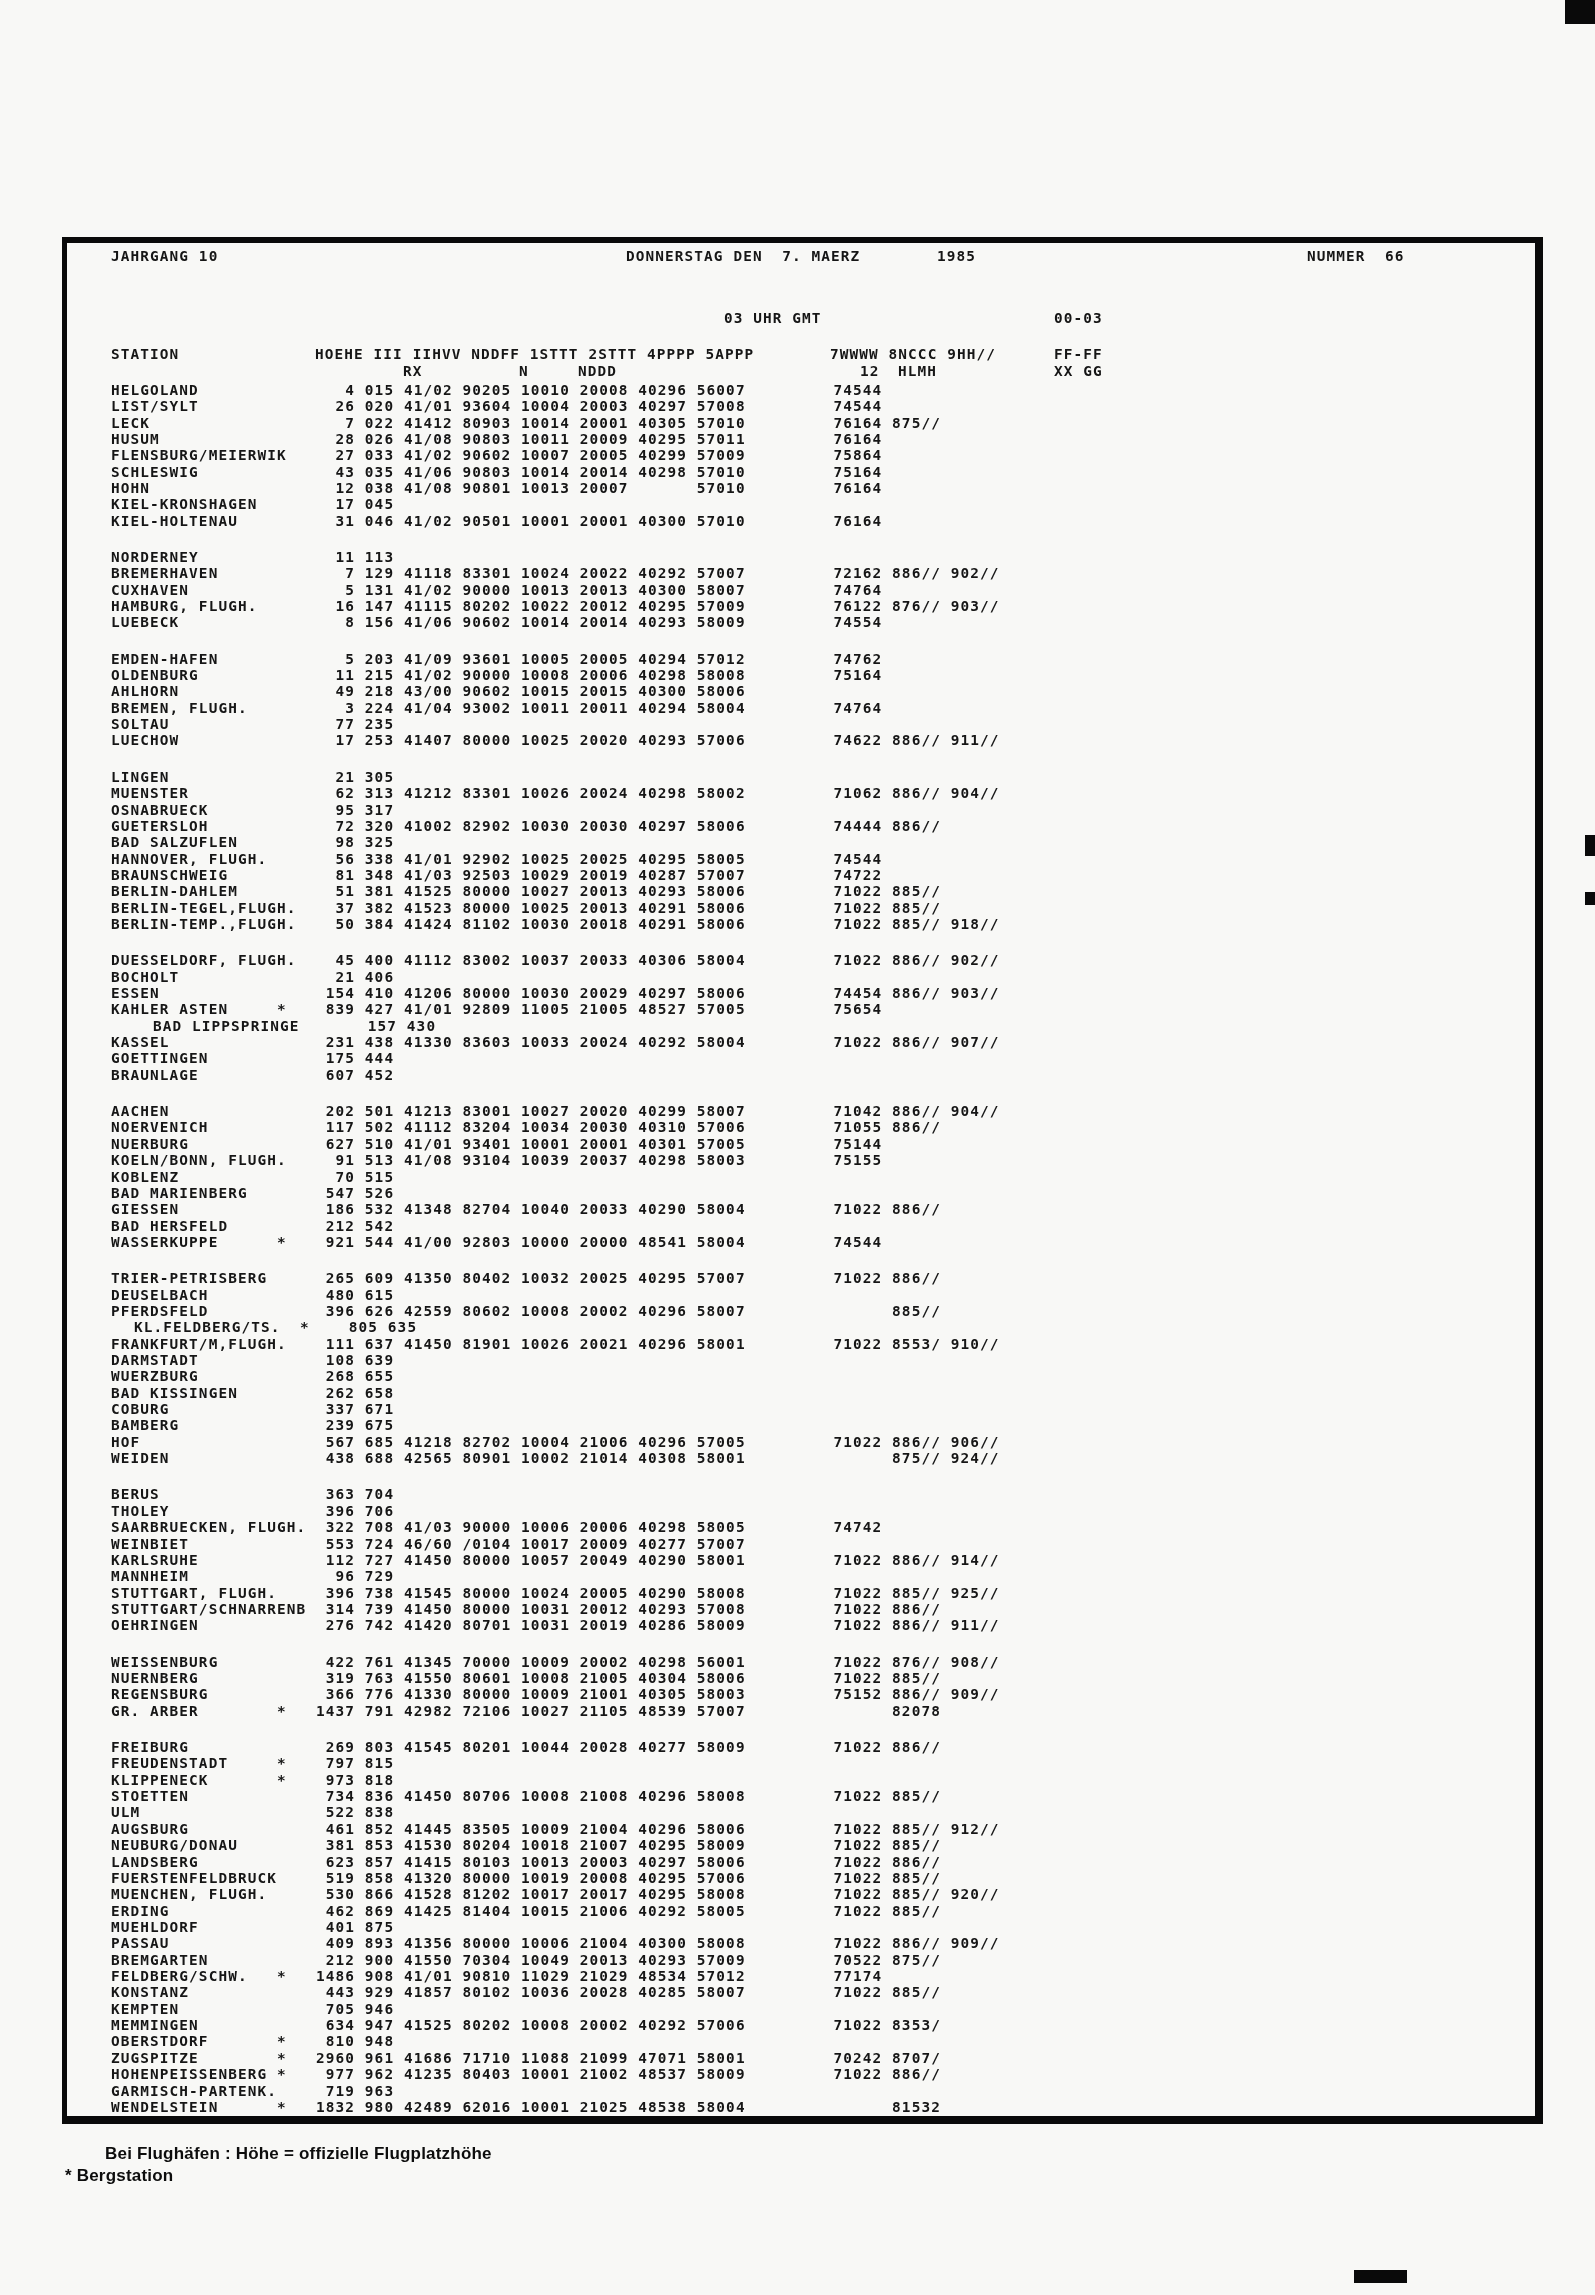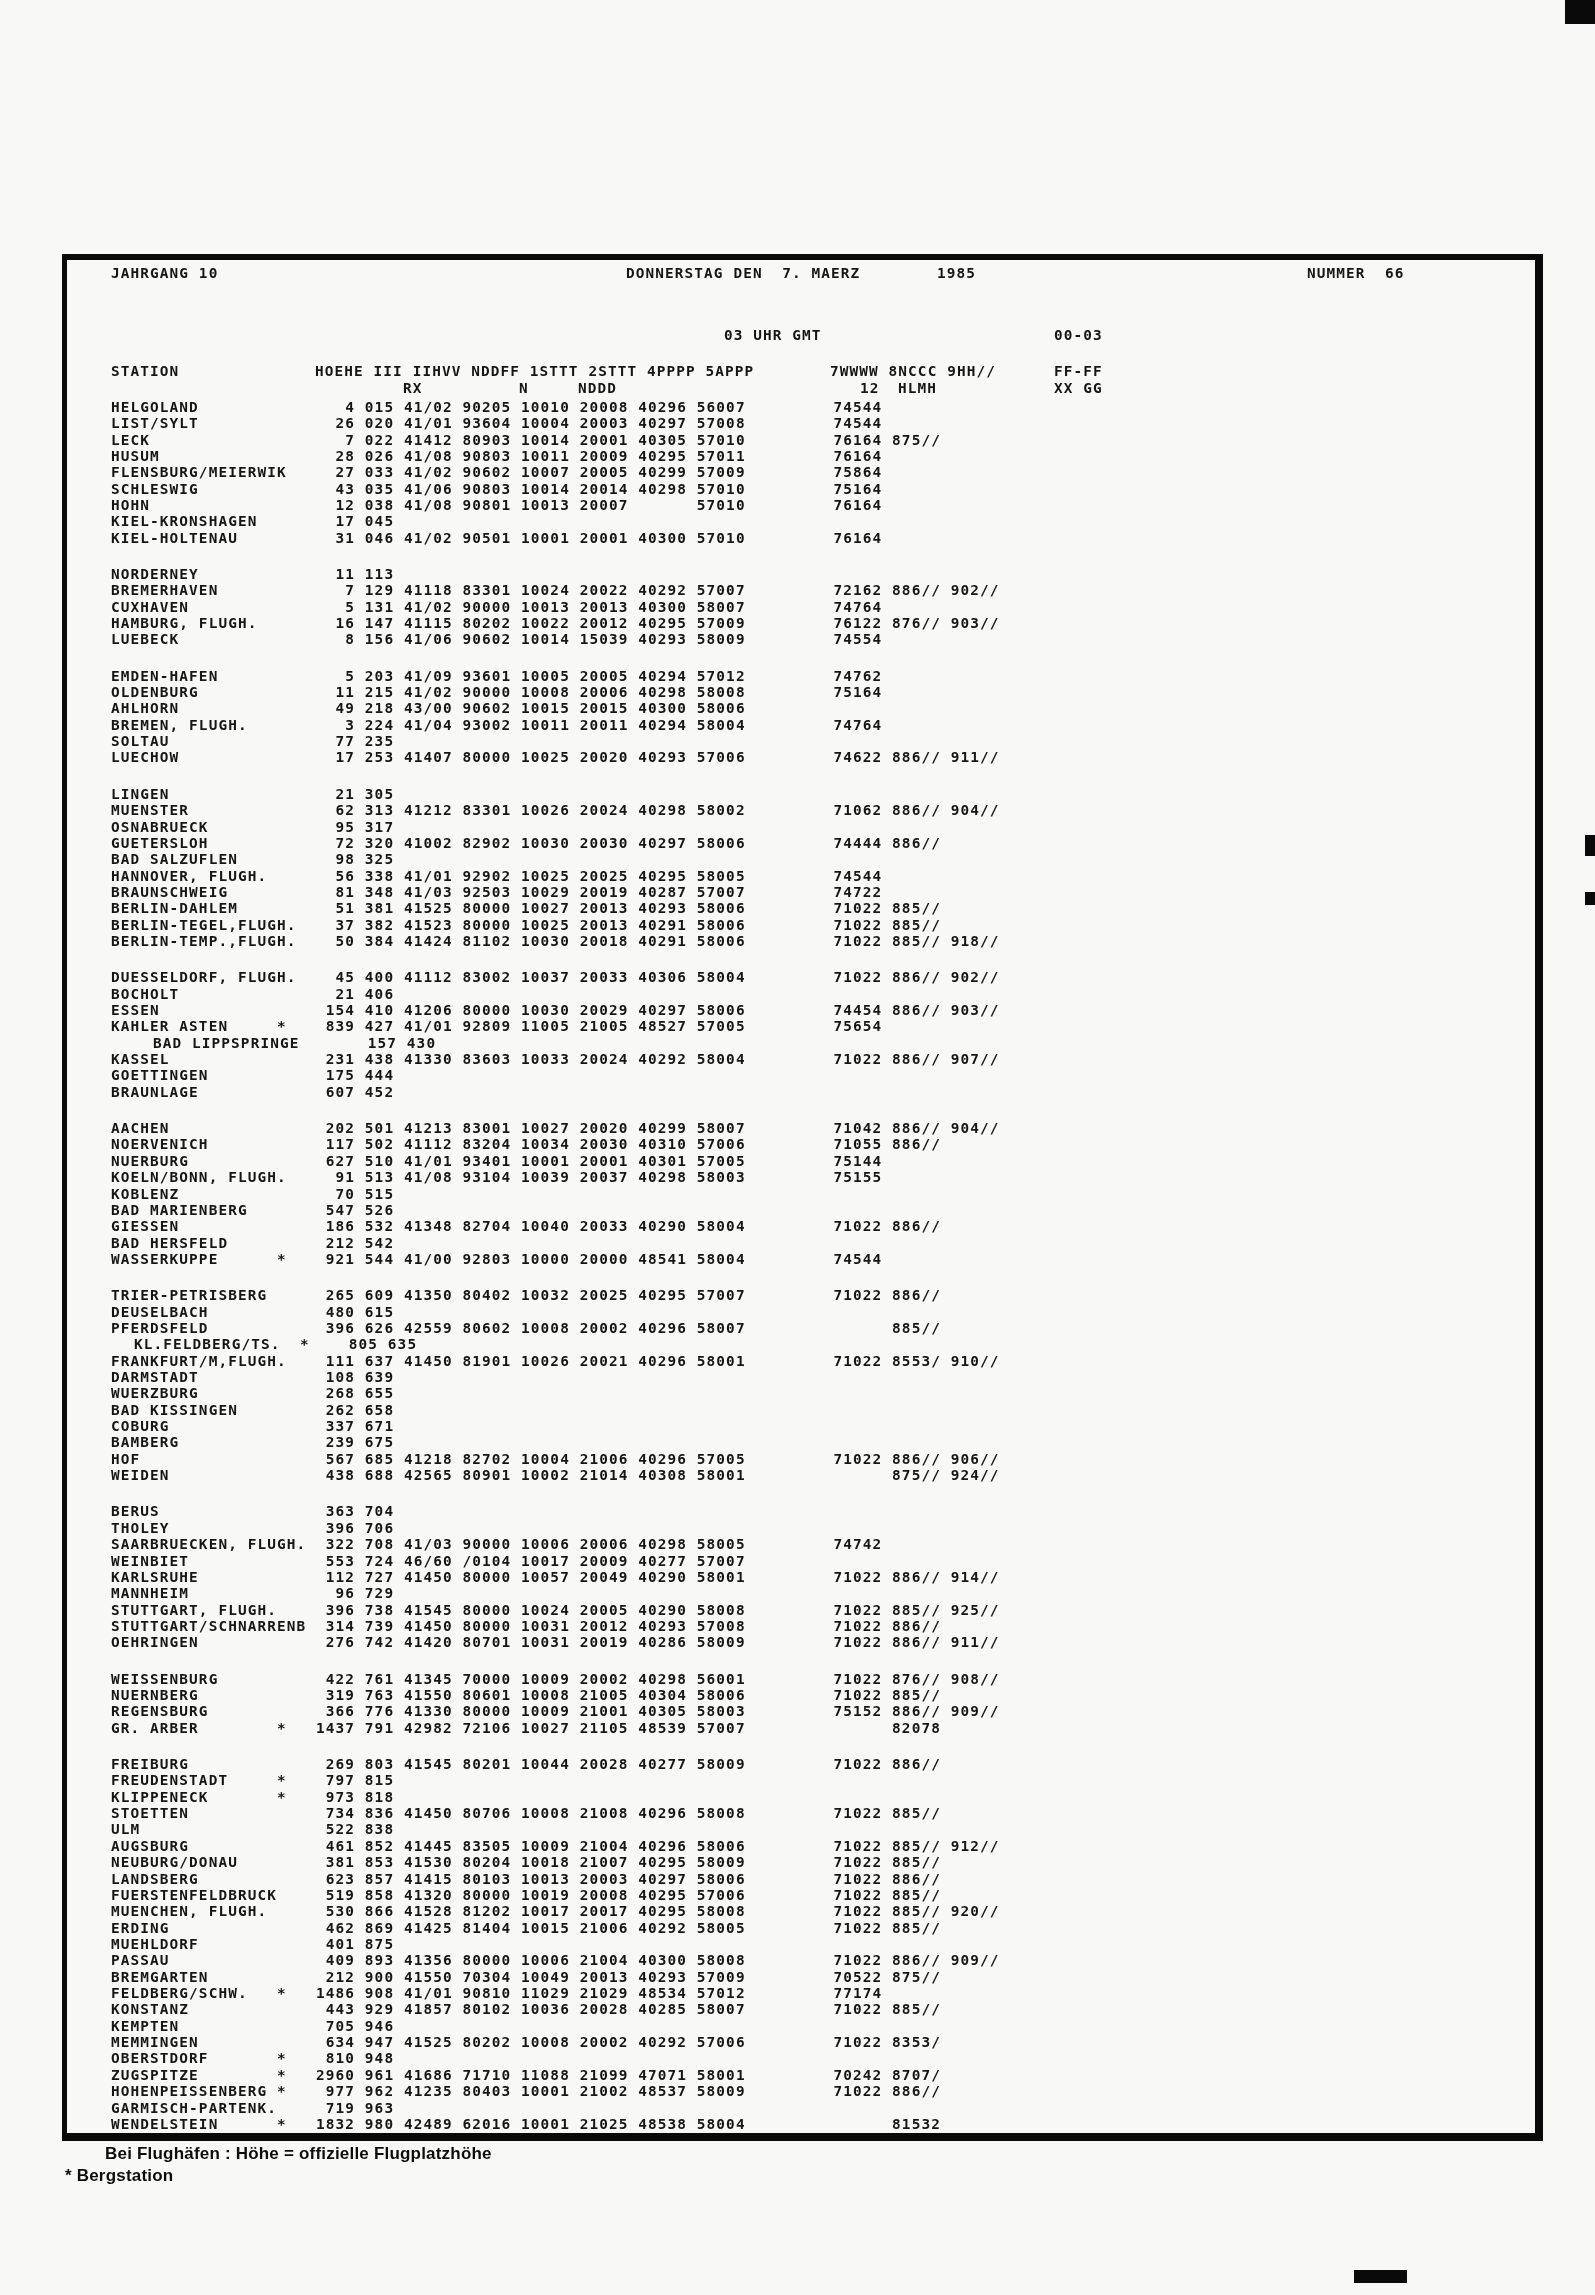--- a/index.html
+++ b/index.html
@@ -3,21 +3,21 @@
 <meta charset="utf-8">
 <title>Wetterbericht 7. Maerz 1985</title>
 <style>
   html,body{margin:0;padding:0;}
   body{
     width:1596px;height:2295px;position:relative;overflow:hidden;
     background:#f8f8f6;
     font-family:"DejaVu Sans Mono",monospace;
   }
   .frame{
-    position:absolute;left:62px;top:254px;width:1468px;height:1873px;
+    position:absolute;left:62px;top:237px;width:1468px;height:1873px;
     border-style:solid;border-color:#0a0a0a;border-width:6.4px 8.8px 8px 5.6px;
     background:transparent;
   }
   .ln{
     position:absolute;white-space:pre;
     font-family:"DejaVu Sans Mono",monospace;
     font-weight:700;font-size:14.4px;line-height:16.4px;letter-spacing:1.1px;
     color:#161616;
   }
   
@@ -72,21 +72,21 @@
     <div class="ln" style="left: 44px; top: 188px;">HUSUM                  28 026 41/08 90803 10011 20009 40295 57011         76164</div>
     <div class="ln" style="left: 44px; top: 204px;">FLENSBURG/MEIERWIK     27 033 41/02 90602 10007 20005 40299 57009         75864</div>
     <div class="ln" style="left: 44px; top: 221px;">SCHLESWIG              43 035 41/06 90803 10014 20014 40298 57010         75164</div>
     <div class="ln" style="left: 44px; top: 237px;">HOHN                   12 038 41/08 90801 10013 20007       57010         76164</div>
     <div class="ln" style="left: 44px; top: 253px;">KIEL-KRONSHAGEN        17 045</div>
     <div class="ln" style="left: 44px; top: 270px;">KIEL-HOLTENAU          31 046 41/02 90501 10001 20001 40300 57010         76164</div>
     <div class="ln" style="left: 44px; top: 306px;">NORDERNEY              11 113</div>
     <div class="ln" style="left: 44px; top: 322px;">BREMERHAVEN             7 129 41118 83301 10024 20022 40292 57007         72162 886// 902//</div>
     <div class="ln" style="left: 44px; top: 339px;">CUXHAVEN                5 131 41/02 90000 10013 20013 40300 58007         74764</div>
     <div class="ln" style="left: 44px; top: 355px;">HAMBURG, FLUGH.        16 147 41115 80202 10022 20012 40295 57009         76122 876// 903//</div>
-    <div class="ln" style="left: 44px; top: 371px;">LUEBECK                 8 156 41/06 90602 10014 15039 40293 58009         74554</div>
+    <div class="ln" style="left: 44px; top: 371px;">LUEBECK                 8 156 41/06 90602 10014 20014 40293 58009         74554</div>
     <div class="ln" style="left: 44px; top: 408px;">EMDEN-HAFEN             5 203 41/09 93601 10005 20005 40294 57012         74762</div>
     <div class="ln" style="left: 44px; top: 424px;">OLDENBURG              11 215 41/02 90000 10008 20006 40298 58008         75164</div>
     <div class="ln" style="left: 44px; top: 440px;">AHLHORN                49 218 43/00 90602 10015 20015 40300 58006</div>
     <div class="ln" style="left: 44px; top: 457px;">BREMEN, FLUGH.          3 224 41/04 93002 10011 20011 40294 58004         74764</div>
     <div class="ln" style="left: 44px; top: 473px;">SOLTAU                 77 235</div>
     <div class="ln" style="left: 44px; top: 489px;">LUECHOW                17 253 41407 80000 10025 20020 40293 57006         74622 886// 911//</div>
     <div class="ln" style="left: 44px; top: 526px;">LINGEN                 21 305</div>
     <div class="ln" style="left: 44px; top: 542px;">MUENSTER               62 313 41212 83301 10026 20024 40298 58002         71062 886// 904//</div>
     <div class="ln" style="left: 44px; top: 559px;">OSNABRUECK             95 317</div>
     <div class="ln" style="left: 44px; top: 575px;">GUETERSLOH             72 320 41002 82902 10030 20030 40297 58006         74444 886//</div>

